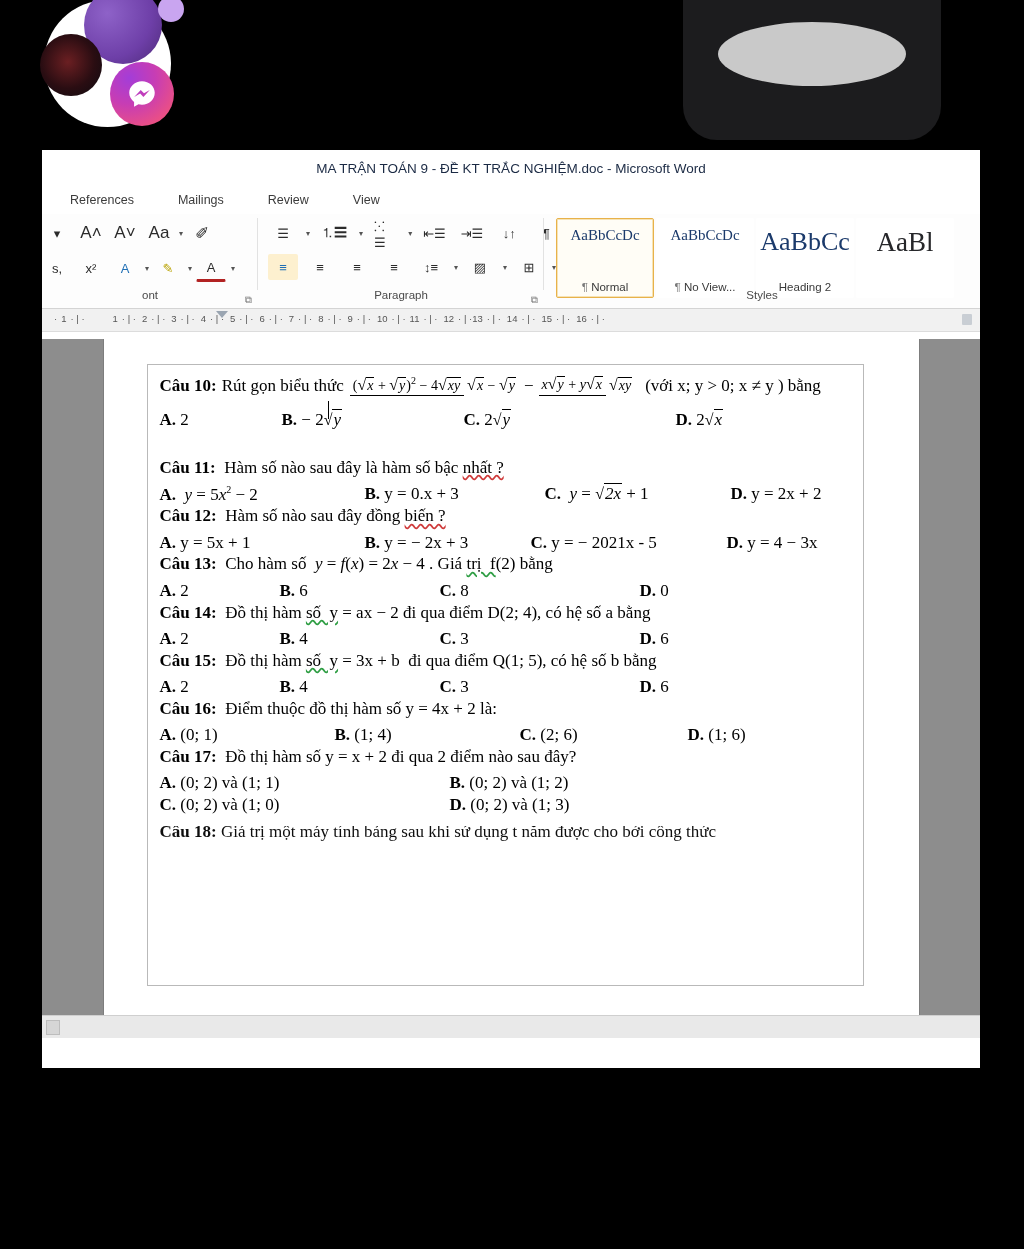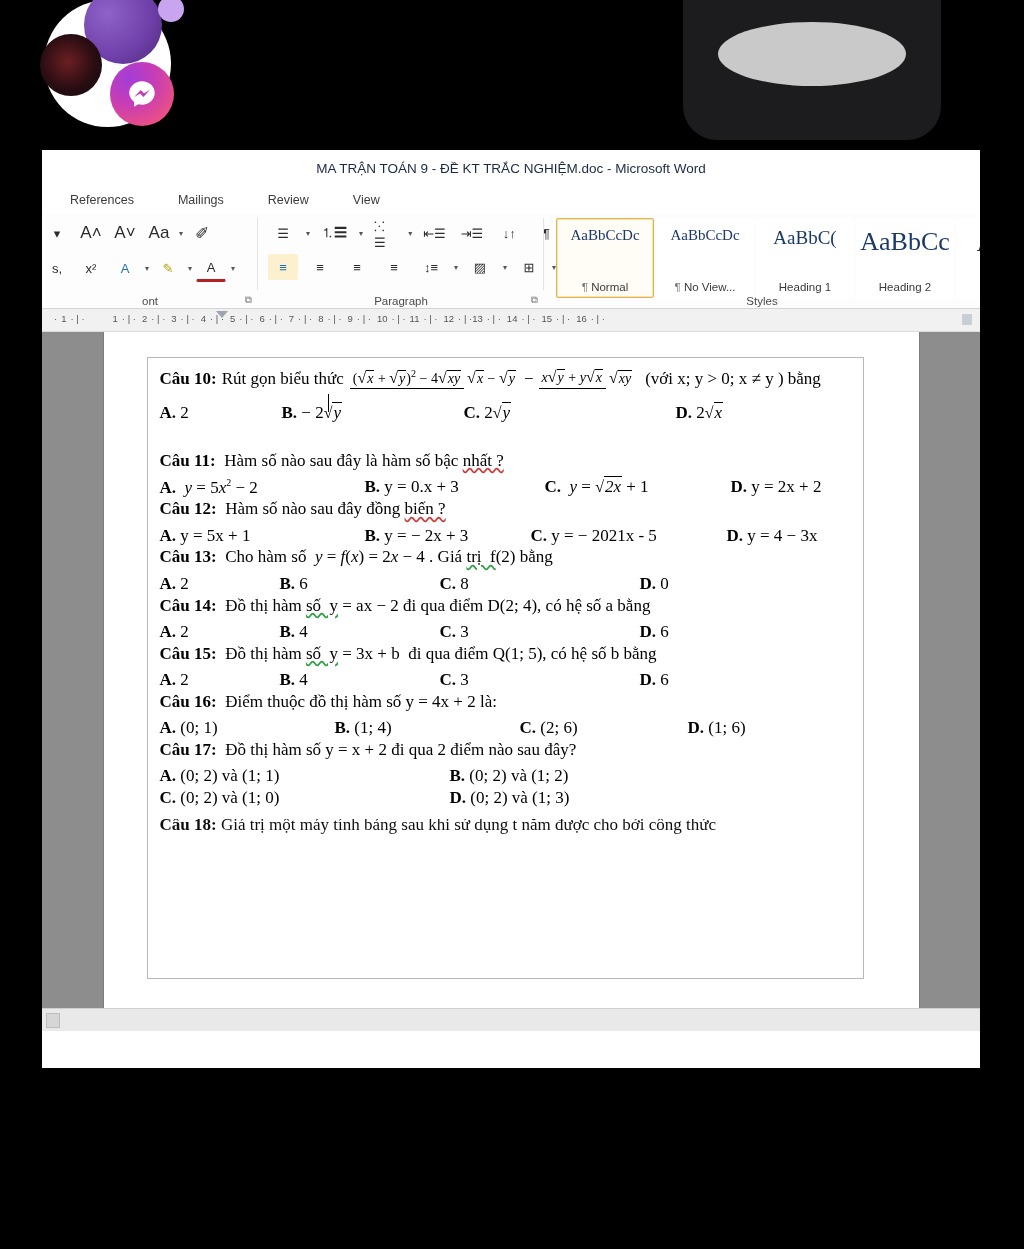--- a/index.html
+++ b/index.html
@@ -85,21 +85,21 @@
 
   .ribbon {
     position: relative;
     height: 94px;
     background: #fdfdfd;
     border-bottom: 1px solid #d4d4d4;
     display: flex;
   }
   .rgroup { position: relative; height: 94px; }
   .rgroup-label {
-    position: absolute; bottom: 1px; width: 100%;
+    position: absolute; bottom: 7px; width: 100%;
     text-align: center; font-size: 11.5px; color: #4a4a4a;
   }
   .rgroup .sep {
     position: absolute; right: 0; top: 4px; bottom: 18px;
     border-right: 1px solid #e2e2e2;
   }
 
   
   .g-font { width: 216px; }
   .g-font .row1 { position: absolute; left: 0; top: 6px; display: flex; align-items: center; gap: 4px; }
@@ -155,20 +155,21 @@
   }
   .ruler-right-handle { position: absolute; right: 8px; top: 5px; width: 10px; height: 11px; background: #c9ced4; border-radius: 1px; }
 
   
   .doc-area {
     position: relative;
     height: 676px;
     background: #8d8d8d;
     display: flex; justify-content: center;
     overflow: hidden;
+    margin-top: 7px;
   }
   .page {
     position: relative;
     width: 815px; margin-top: 0px;
     background: #ffffff;
     box-shadow: 0 0 0 1px #7d7d7d;
     height: 676px;
   }
   .text-frame {
     position: absolute;
@@ -315,24 +316,20 @@
               <span class="pmark">¶</span>
               <span>Normal</span>
             </div>
           </div>
           <div class="style-card">
             <div class="style-sample">AaBbCcDc</div>
             <div class="style-name">
               <span class="pmark">¶</span>
               <span>No View...</span>
             </div>
-          </div>
-          <div class="style-card">
-            <div class="style-sample h1">AaBbC(</div>
-            <div class="style-name">Heading 1</div>
           </div>
           <div class="style-card">
             <div class="style-sample h2">AaBbCc</div>
             <div class="style-name">Heading 2</div>
           </div>
           <div class="style-card">
             <div class="style-sample title">AaBl</div>
 
           </div>
         </div>

